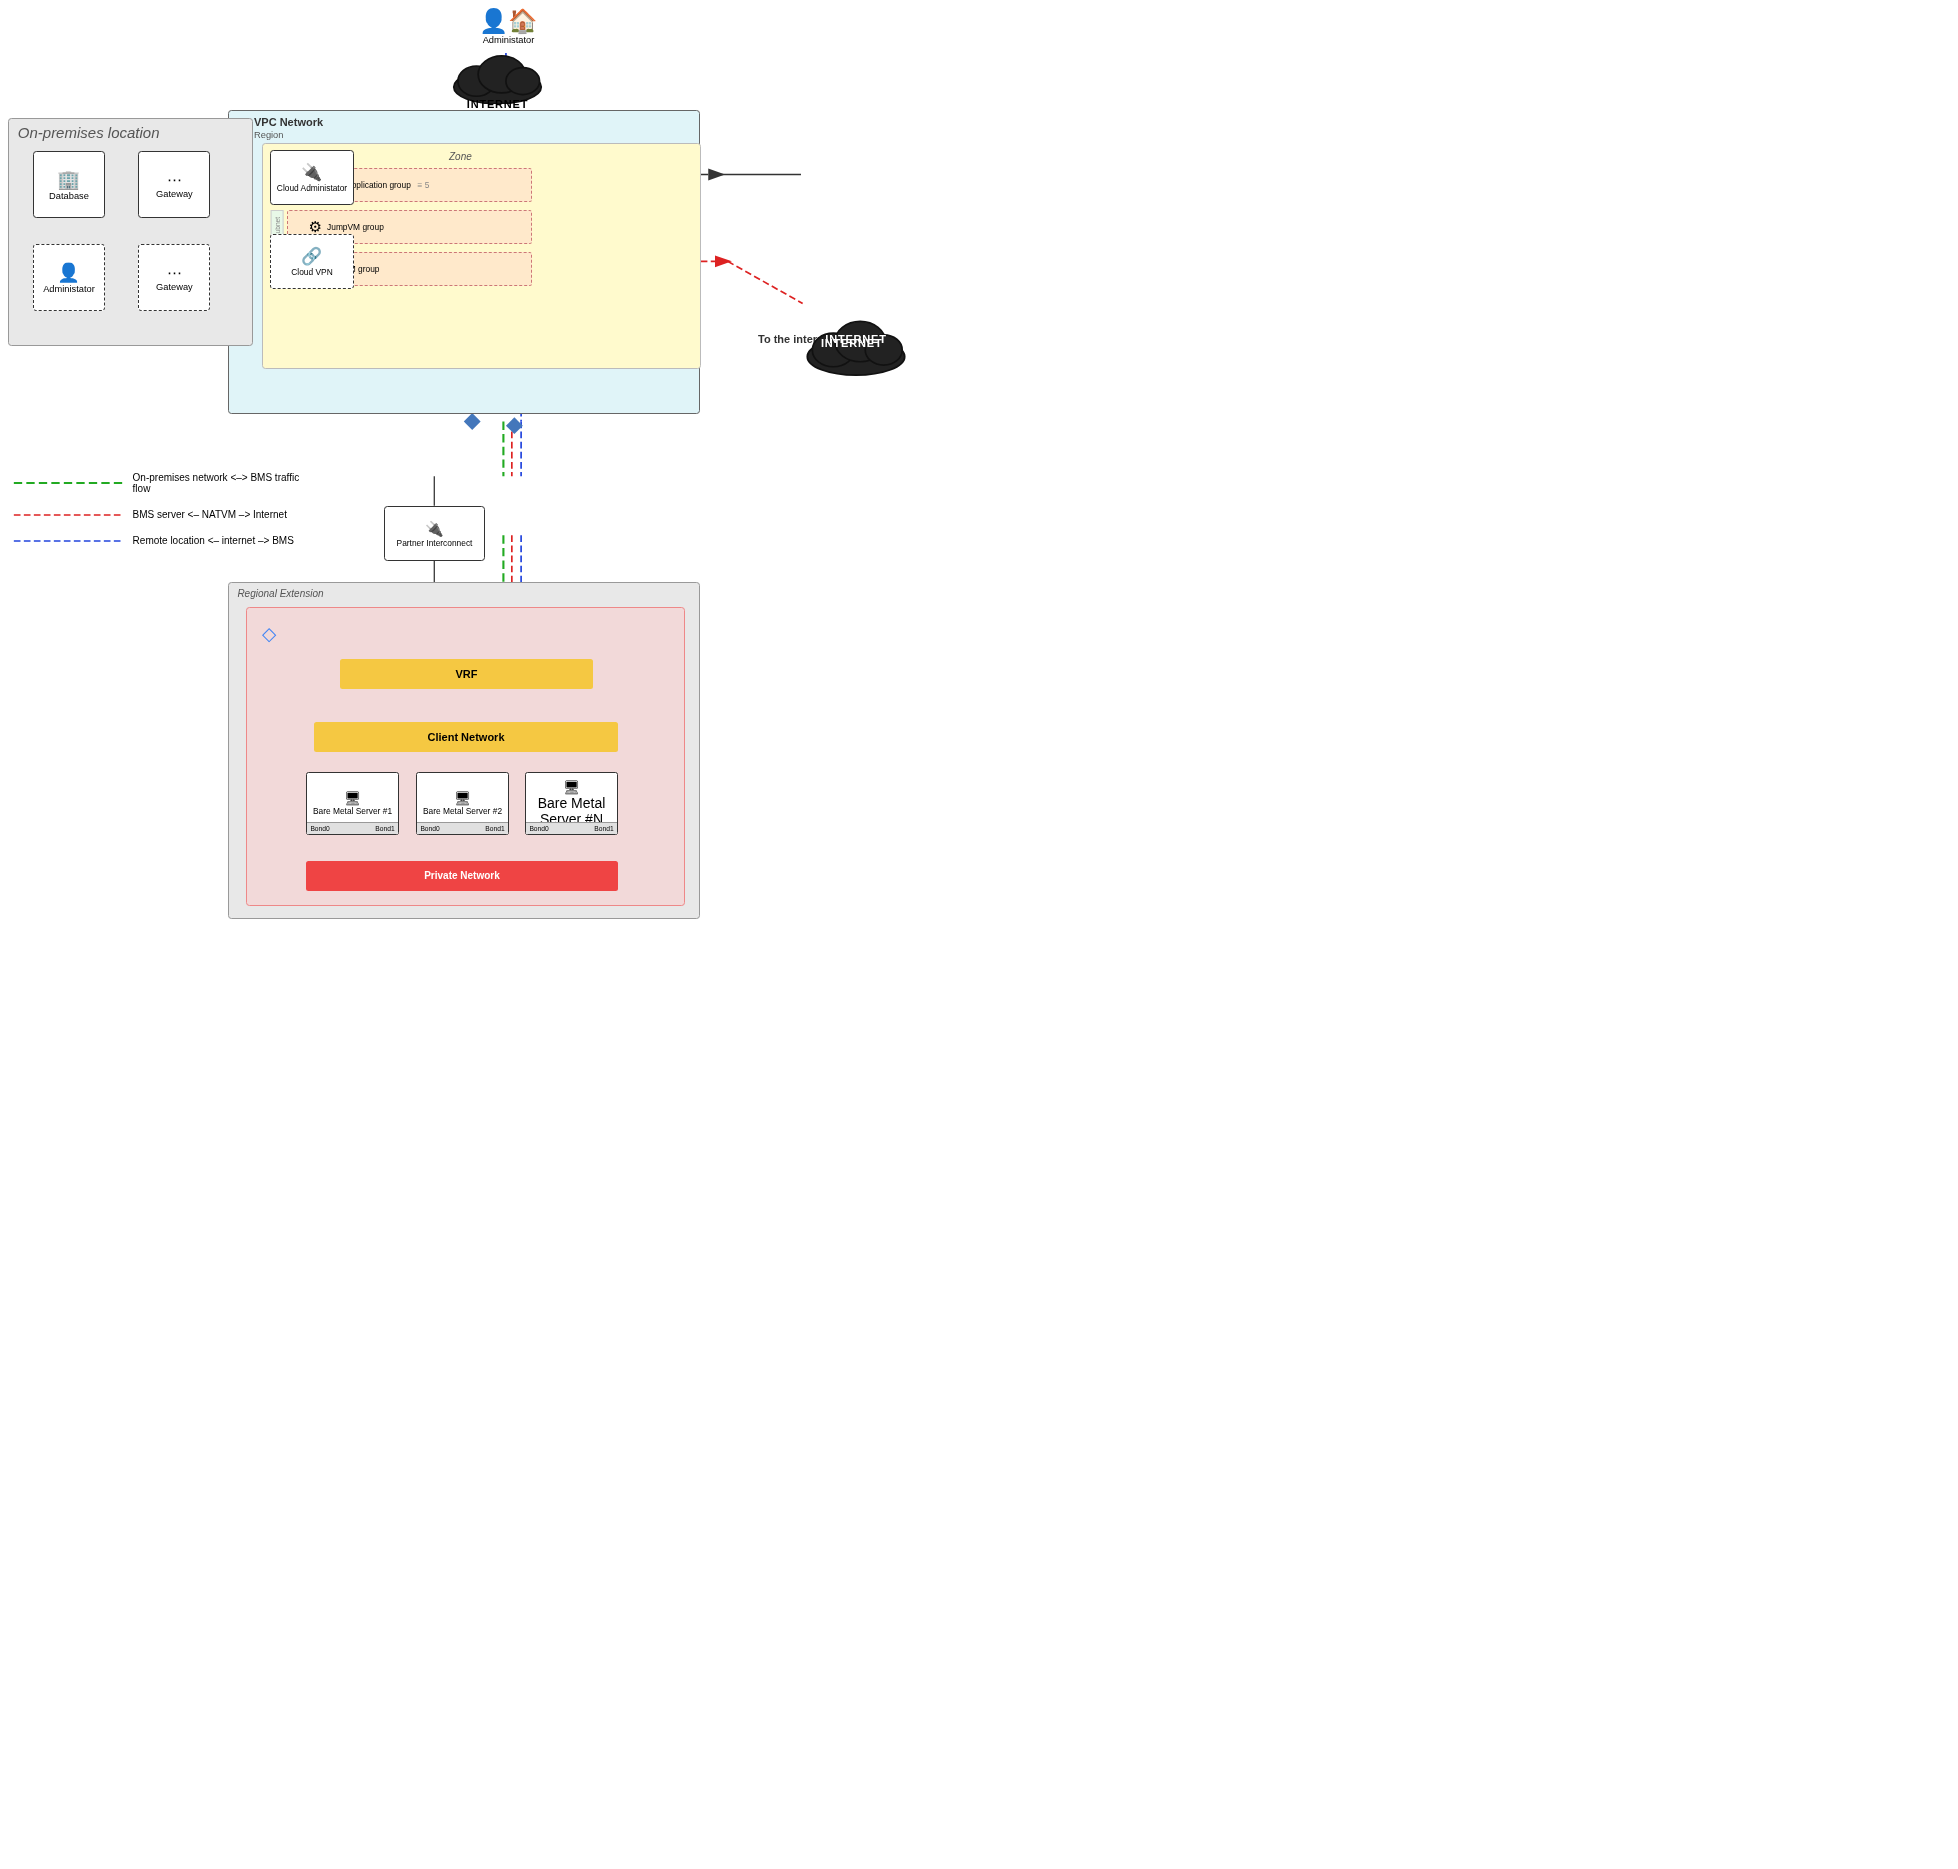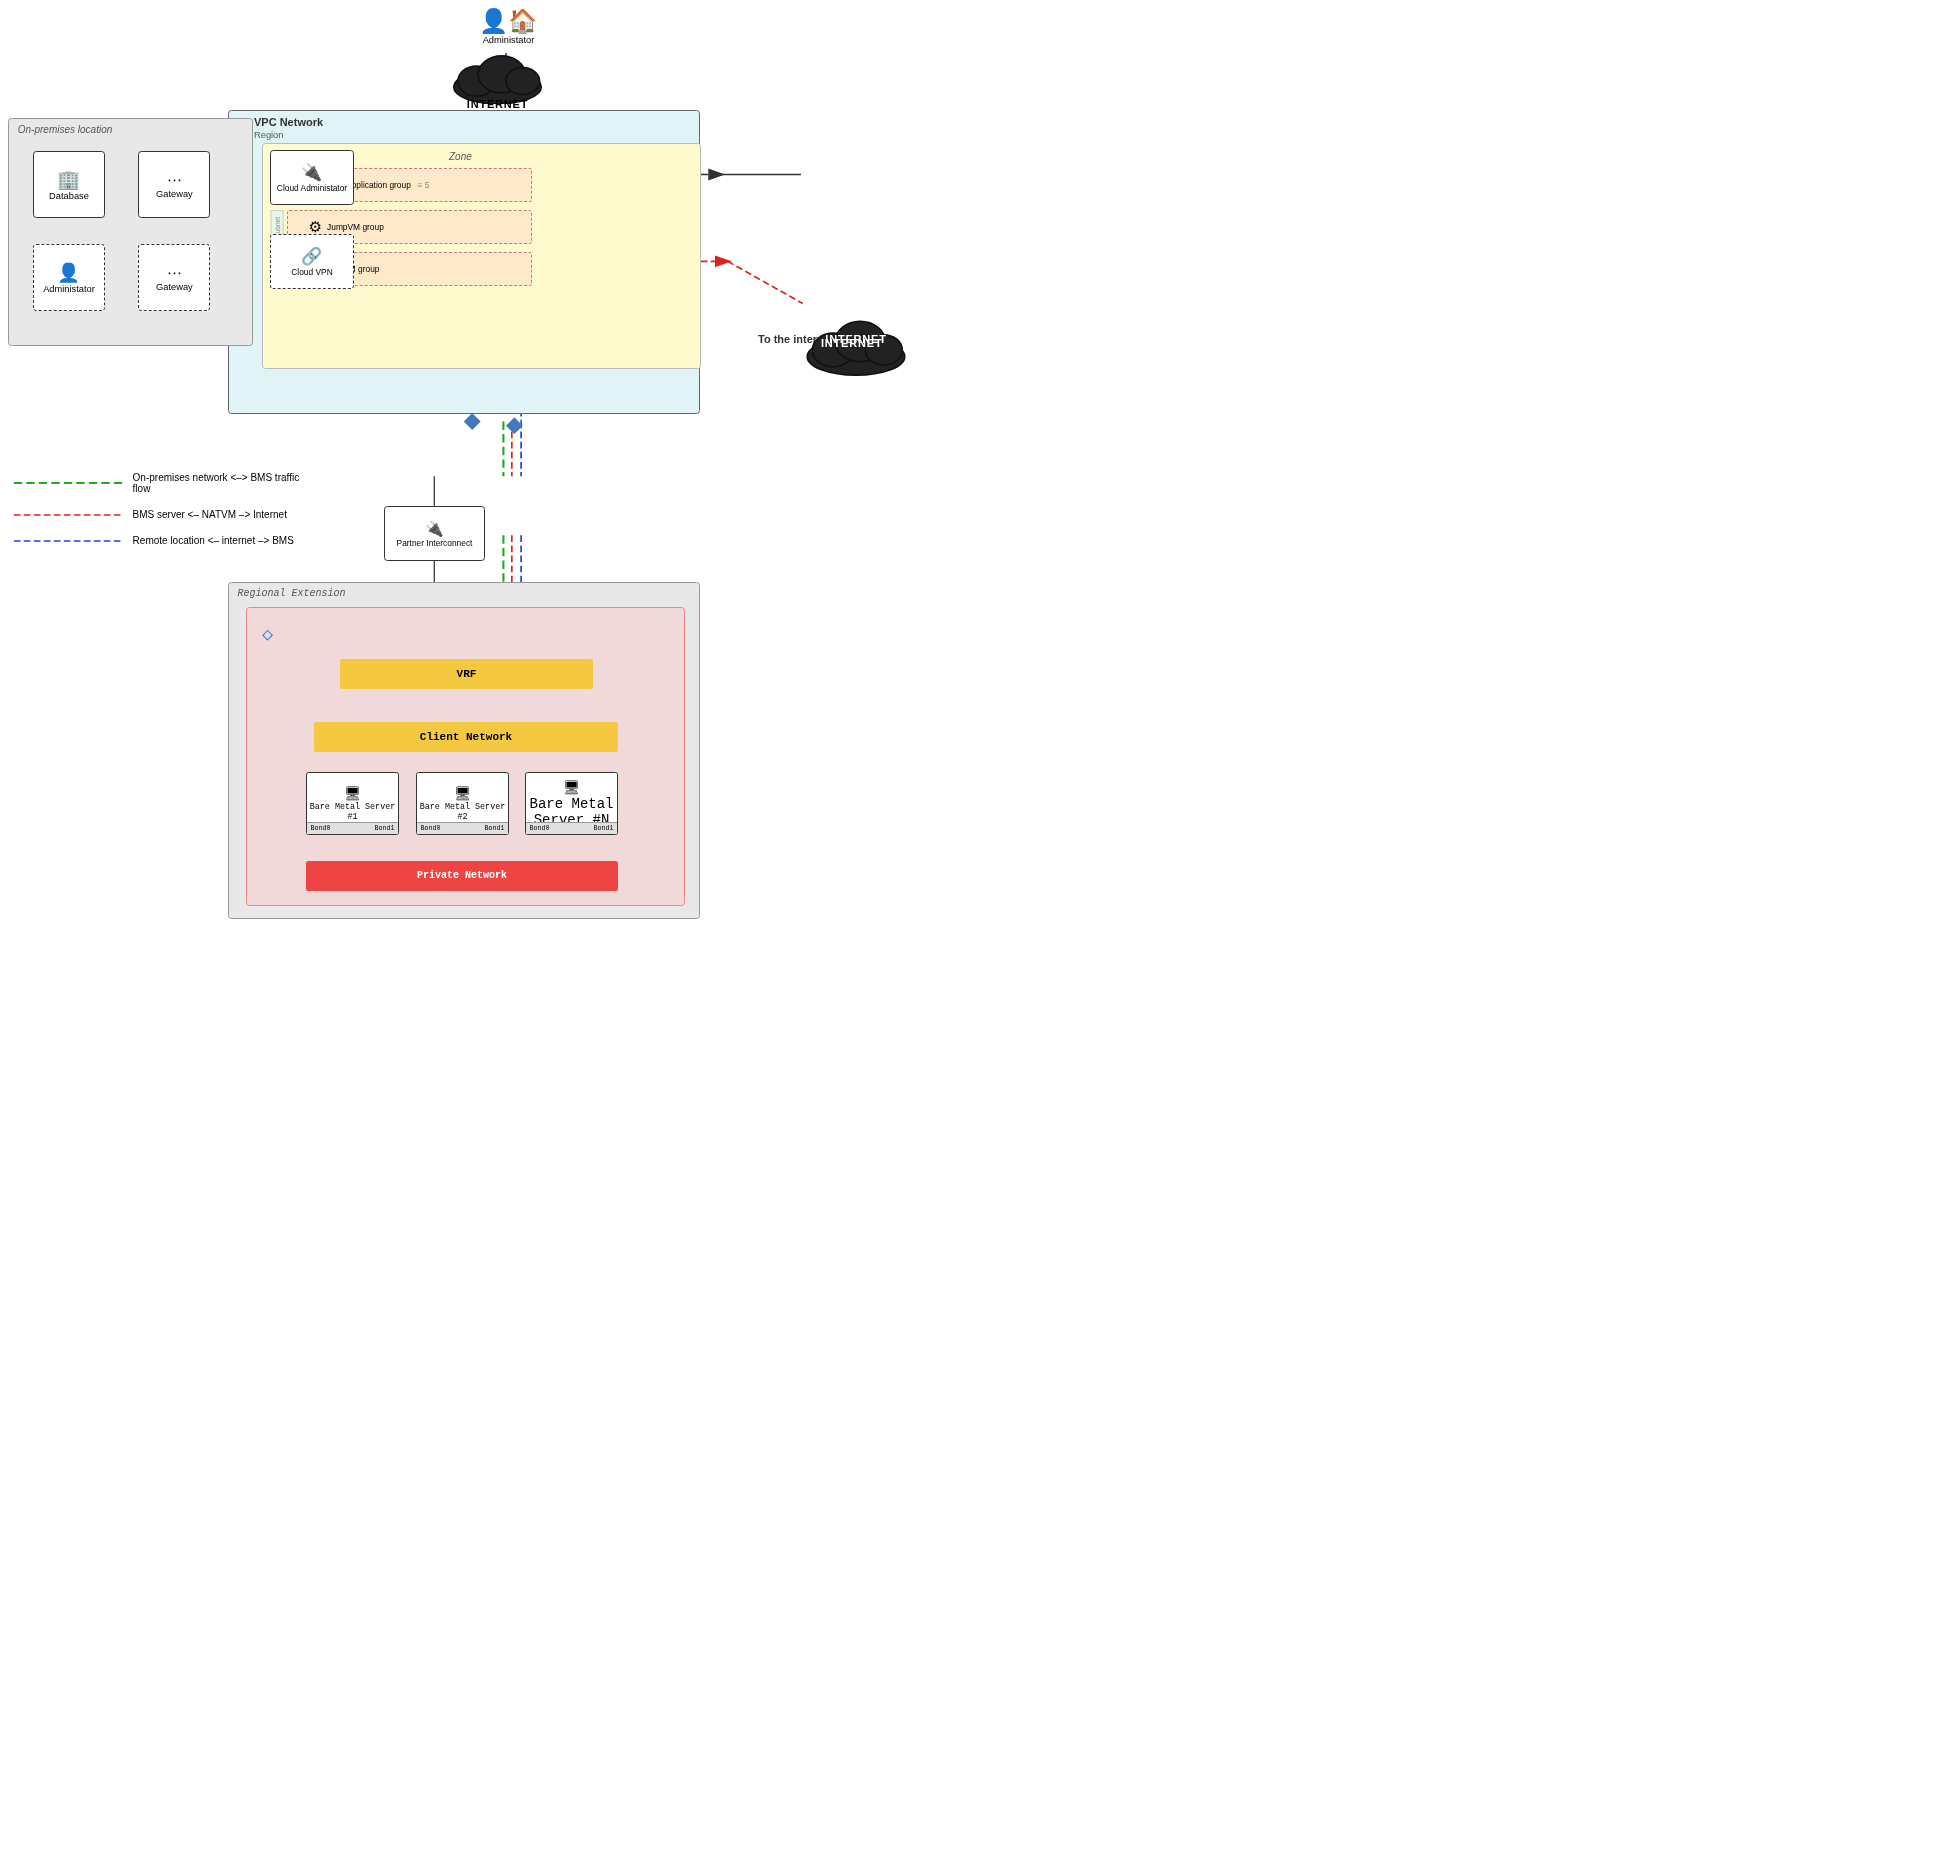--- a/index.html
+++ b/index.html
@@ -25,21 +25,21 @@
       width: 245px;
       height: 228px;
       background: #e8e8e8;
       border: 1.7px solid #999;
       border-radius: 3.4px;
     }
     .on-premises-label {
       position: absolute;
       top: 5px;
       left: 8.4px;
-      font-size: 10px;
+      font-size: 15px;
       color: #555;
       font-style: italic;
     }
 
     
     .vpc-box {
       position: absolute;
       left: 228px;
       top: 110px;
       width: 472px;
@@ -143,21 +143,20 @@
     
     .regional-ext-box {
       position: absolute;
       left: 228px;
       top: 582px;
       width: 472px;
       height: 337px;
       background: #e8e8e8;
       border: 1.7px solid #999;
       border-radius: 3.4px;
-      font-family: Liberation Mono, monospace;
     }
     .regional-ext-label {
       position: absolute;
       top: 5px;
       left: 8.4px;
       font-size: 10px;
       color: #555;
       font-style: italic;
     }
 

